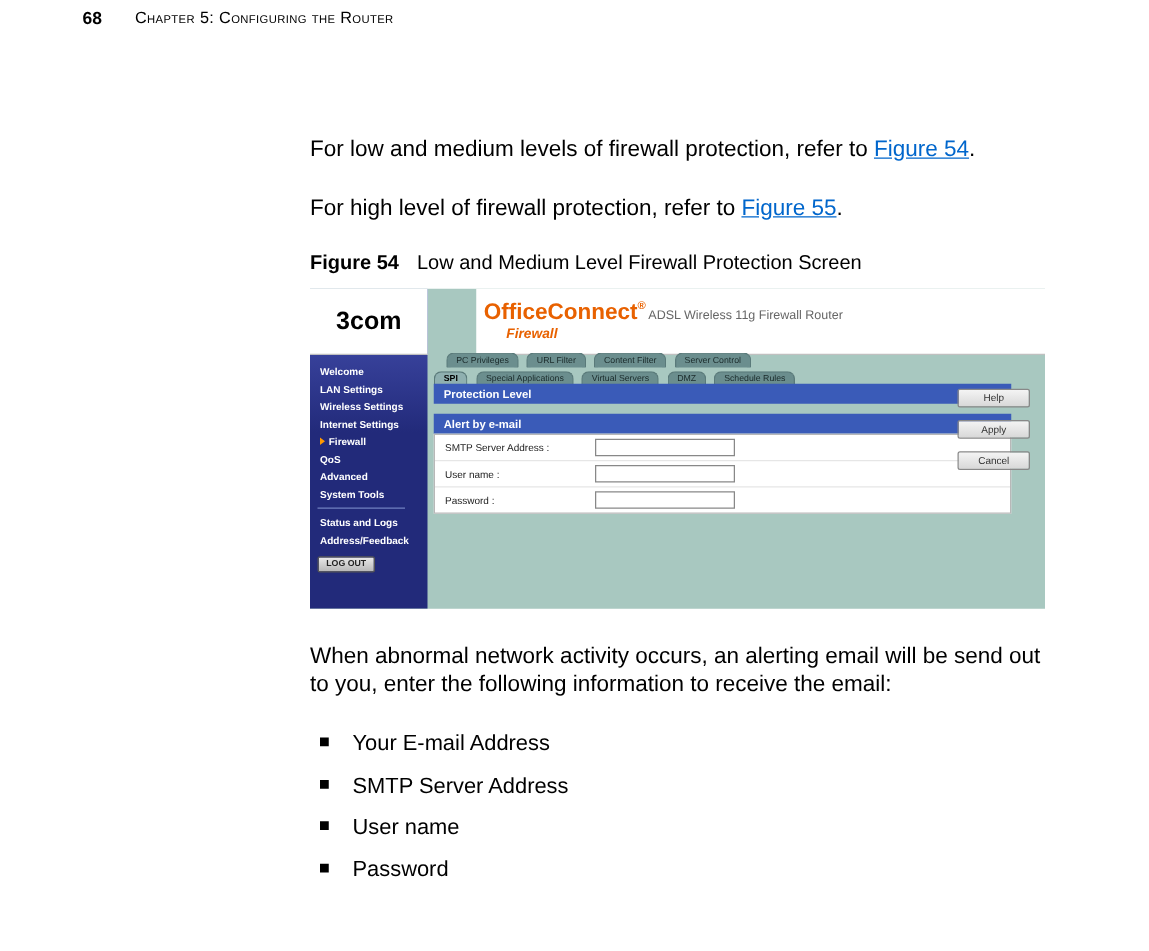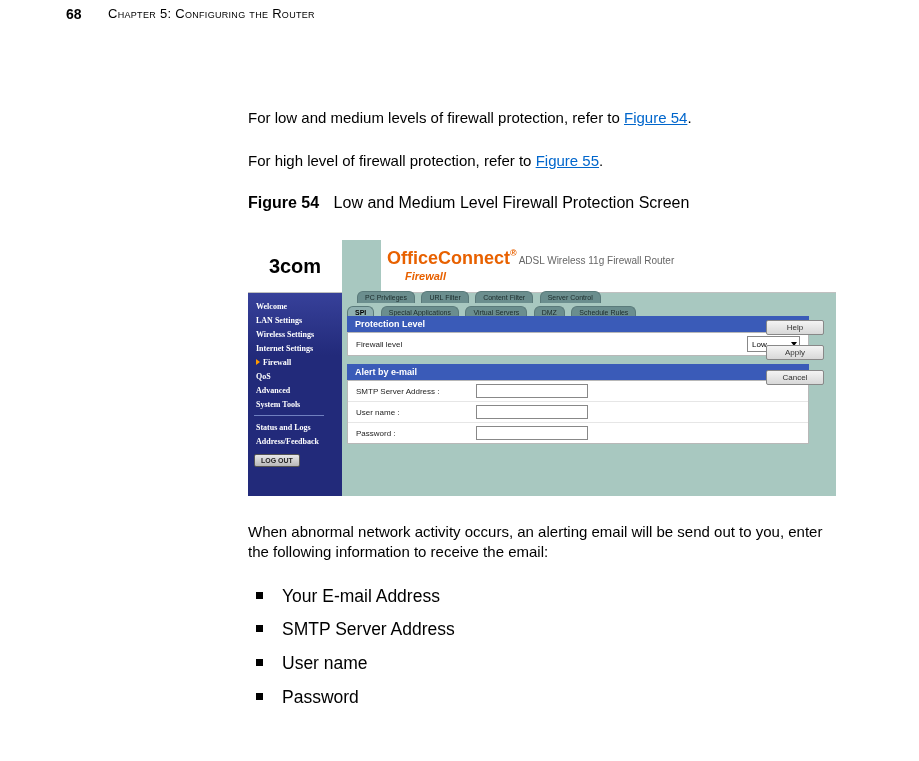--- a/index.html
+++ b/index.html
@@ -35,34 +35,34 @@
     letter-spacing: 0.3px;
     color: #000;
   }
   .body-col {
     position: absolute;
     left: 248px;
     top: 108px;
     width: 588px;
   }
   .para {
-    font-size: 15px;
+    font-size: 18px;
     line-height: 1.28;
     margin: 0 0 24px 0;
     color: #000;
     font-weight: 300;
   }
   .link {
     color: #0066cc;
     text-decoration: underline;
     cursor: pointer;
   }
   .fig-caption {
     font-size: 16px;
-    margin: 0 0 28px 0;
+    margin: 0 0 11px 0;
   }
   .fig-caption .fig-num {
     font-weight: 700;
   }
   .fig-caption .fig-title {
     margin-left: 10px;
     font-weight: 300;
   }
   
   .shot-wrap {
@@ -91,21 +91,20 @@
   }
   .logo-3com {
     font-size: 20px;
     font-weight: 700;
     color: #000;
   }
   .sb-list {
     list-style:none;
     margin:6px 12px 0 0;
     padding:0;
-    font-family:Liberation Serif, serif;
   }
   .sb-item {
     color:#fff;
     font-size:8px;
     padding:2.5px 4px 2.5px 8px;
     white-space: nowrap;
     font-weight:700;
   }
   .sb-item.active::before {
     content:"";
@@ -352,30 +351,20 @@
           <span class="tab active sm">SPI</span>
           <span class="tab sm">Special Applications</span>
           <span class="tab sm">Virtual Servers</span>
           <span class="tab sm">DMZ</span>
           <span class="tab sm">Schedule Rules</span>
         </div>
       </div>
 
       <div class="content-area">
         <div class="panel-hdr">Protection Level</div>
-        <div class="panel-body">
-          <div class="row">
-            <span class="row-label">Firewall level</span>
-            <span style="flex:1"></span>
-            <span class="sel">
-              <span>Low</span>
-              <span class="caret"></span>
-            </span>
-          </div>
-        </div>
         <div class="spacer-row"></div>
         <div class="panel-hdr">Alert by e-mail</div>
         <div class="panel-body">
           <div class="row">
             <span class="row-label">SMTP Server Address :</span>
             <span class="row-input"></span>
           </div>
           <div class="row">
             <span class="row-label">User name :</span>
             <span class="row-input"></span>

